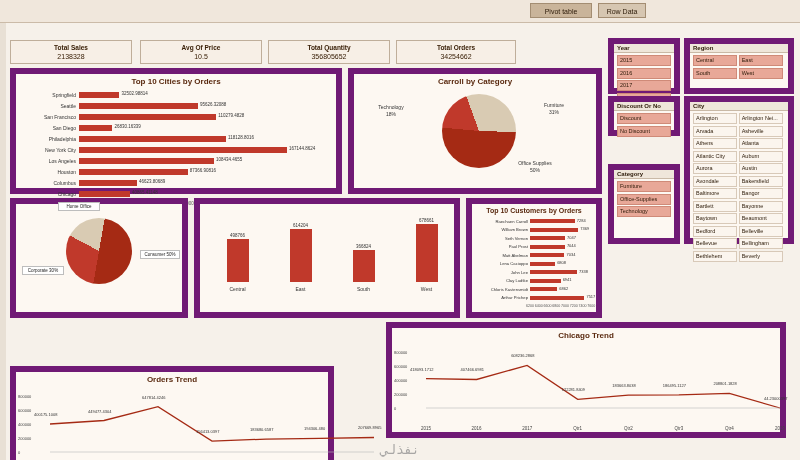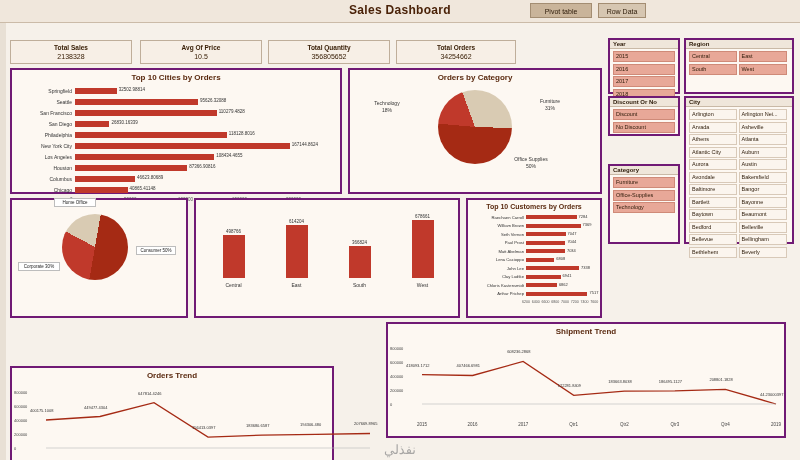--- a/index.html
+++ b/index.html
@@ -6,21 +6,21 @@
   body{
     width:800px;height:460px;
     background:#f6f1ea;
     font-family:"Liberation Sans", sans-serif;
     font-size:6px;color:#222;
     overflow:hidden;
     position:relative;
   }
   .panel{
     background:#fdf8f2;
-    border:2px solid #701a75;
+    border:6px solid #701a75;
     position:absolute;
     box-sizing:border-box;
   }
   .panel-title{
     text-align:center;
     font-weight:bold;
     font-size:8px;
     color:#5a2a10;
     padding-top:3px;
   }
@@ -113,31 +113,30 @@
   #ship-trend{left:386px;top:322px;width:400px;height:116px;}
   .ln-wrap{position:relative;width:100%;height:92px;}
   .ln-ylab{position:absolute;left:2px;font-size:4px;color:#444;}
   .ln-xlab{position:absolute;bottom:1px;font-size:4.5px;color:#444;text-align:center;}
   .ln-pt{position:absolute;font-size:4px;color:#333;white-space:nowrap;}
   
   #watermark{
     position:absolute;left:0;bottom:2px;width:800px;text-align:center;
     color:#8e8e8e;opacity:.75;
   }
-  #wm-ar{font-size:13px;font-family:Liberation Serif, serif;letter-spacing:1px;}
+  #wm-ar{font-size:13px;font-family:Liberation Mono, monospace;letter-spacing:1px;}
   #wm-en{font-size:9px;font-weight:bold;letter-spacing:.5px;}
   .side-strip{position:absolute;left:0;top:22px;width:6px;height:438px;background:#e8e0d5;}
 </style>
 </head>
 <body>
 
 <div class="side-strip"></div>
 
 <div id="header">
-  <div id="dash-title">Sales Dashboard</div>
   <div class="hbtn" id="btn-pivot">Pivot table</div>
   <div class="hbtn" id="btn-rowdata">Row Data</div>
 </div>
 
 <div class="kpi" id="kpi0">
   <div class="k-label">Total Sales</div>
   <div class="k-value">2138328</div>
 </div>
 <div class="kpi" id="kpi1">
   <div class="k-label">Avg Of Price</div>
@@ -229,21 +228,21 @@
   <div class="axis-row" id="cities-axis">
       <span>0</span>
       <span>50000</span>
       <span>100000</span>
       <span>150000</span>
       <span>200000</span>
     </div>
 </div>
 
 <div class="panel" id="category">
-  <div class="panel-title">Orders by Category</div>
+  <div class="panel-title">Carroll by Category</div>
   <div class="pie-wrap">
     <div class="pie" id="pie-cat" style="left: 88px; top: 8px; width: 74px; height: 74px; background: conic-gradient(from -20deg, rgb(217, 203, 179) 0deg, rgb(217, 203, 179) 111.6deg, rgb(165, 42, 20) 111.6deg, rgb(165, 42, 20) 295.2deg, rgb(192, 57, 43) 295.2deg, rgb(192, 57, 43) 360deg);"></div>
     <div class="pie-lbl" style="left:12px;top:18px;width:50px;">
       <span>Technology</span><br><span>18%</span>
     </div>
     <div class="pie-lbl" style="left:172px;top:16px;width:56px;">
       <span>Furniture</span><br><span>31%</span>
     </div>
     <div class="pie-lbl" style="left:146px;top:74px;width:70px;">
       <span>Office Supplies</span><br><span>50%</span>
@@ -392,21 +391,21 @@
       <div class="ln-xlab" style="left: 74px; width: 28px;">2016</div>
       <div class="ln-xlab" style="left: 128px; width: 28px;">2017</div>
       <div class="ln-xlab" style="left: 182px; width: 28px;">Qtr1</div>
       <div class="ln-xlab" style="left: 236px; width: 28px;">Qtr2</div>
       <div class="ln-xlab" style="left: 290px; width: 28px;">Qtr3</div>
       <div class="ln-xlab" style="left: 344px; width: 28px;">Qtr4</div>
     </div>
 </div>
 
 <div class="panel" id="ship-trend">
-  <div class="panel-title">Shipment Trend</div>
+  <div class="panel-title">Chicago Trend</div>
   <div class="ln-wrap" id="st-wrap">
     <svg id="st-svg" width="400" height="78" style="position:absolute;left:0;top:4px;">
         <polyline points="34.0,34.7 84.6,35.5 135.1,21.4 185.7,55.4 236.3,51.1 286.9,50.9 337.4,49.4 388.0,64.0" fill="none" stroke="#a52a14" stroke-width="1.3"></polyline>
         <line x1="34" y1="64" x2="388" y2="64" stroke="#bbb" stroke-width="0.6"></line>
       </svg>
   <div class="ln-ylab" style="top: 10px;">800000</div>
       <div class="ln-ylab" style="top: 24px;">600000</div>
       <div class="ln-ylab" style="top: 38px;">400000</div>
       <div class="ln-ylab" style="top: 52px;">200000</div>
       <div class="ln-ylab" style="top: 66px;">0</div>

